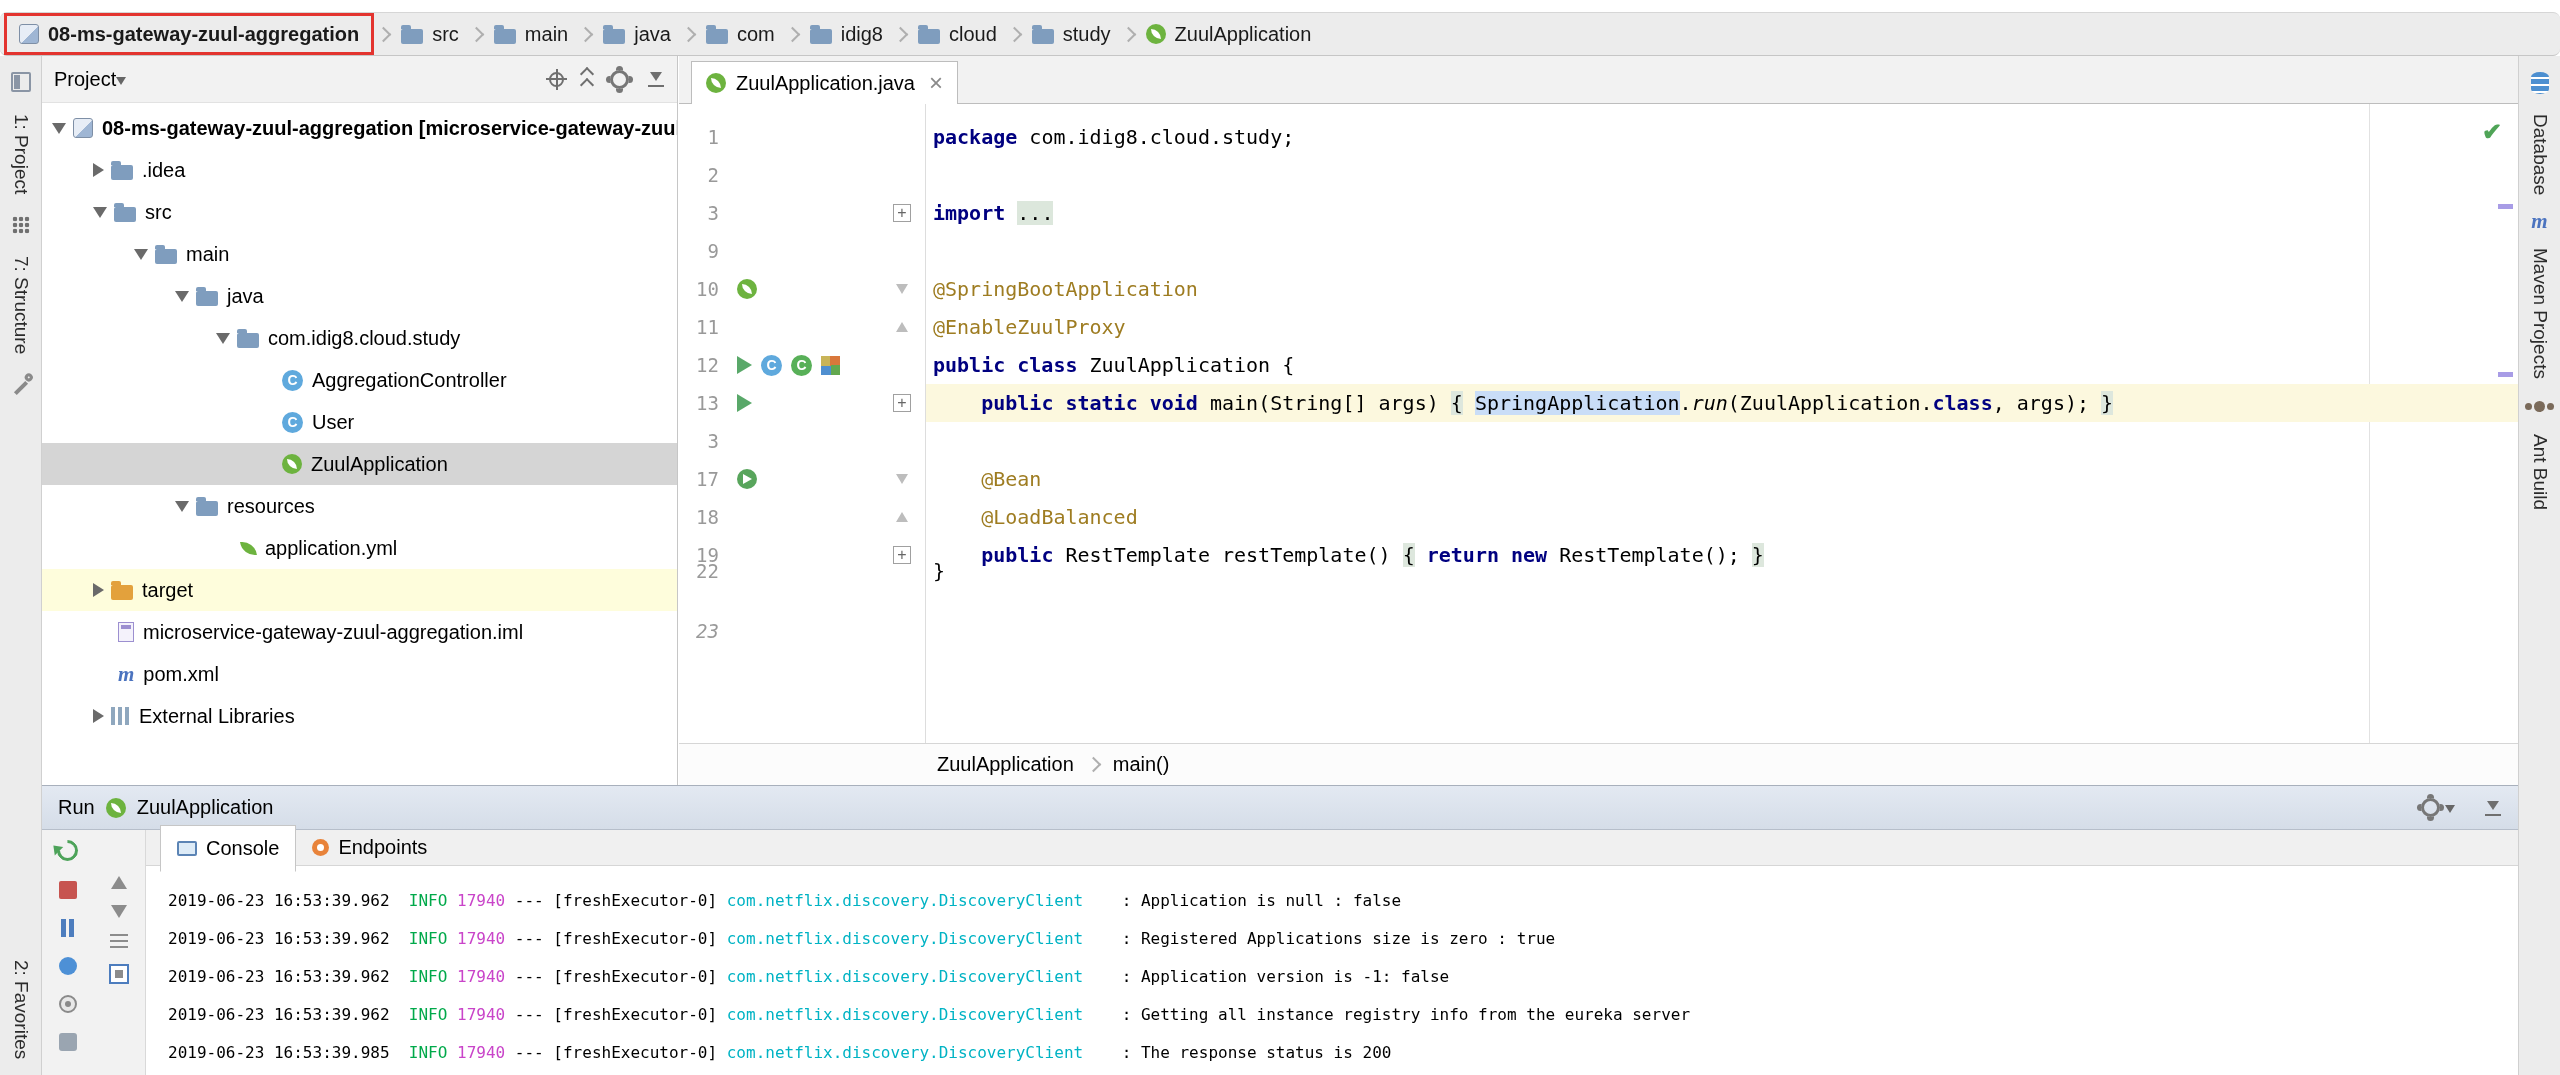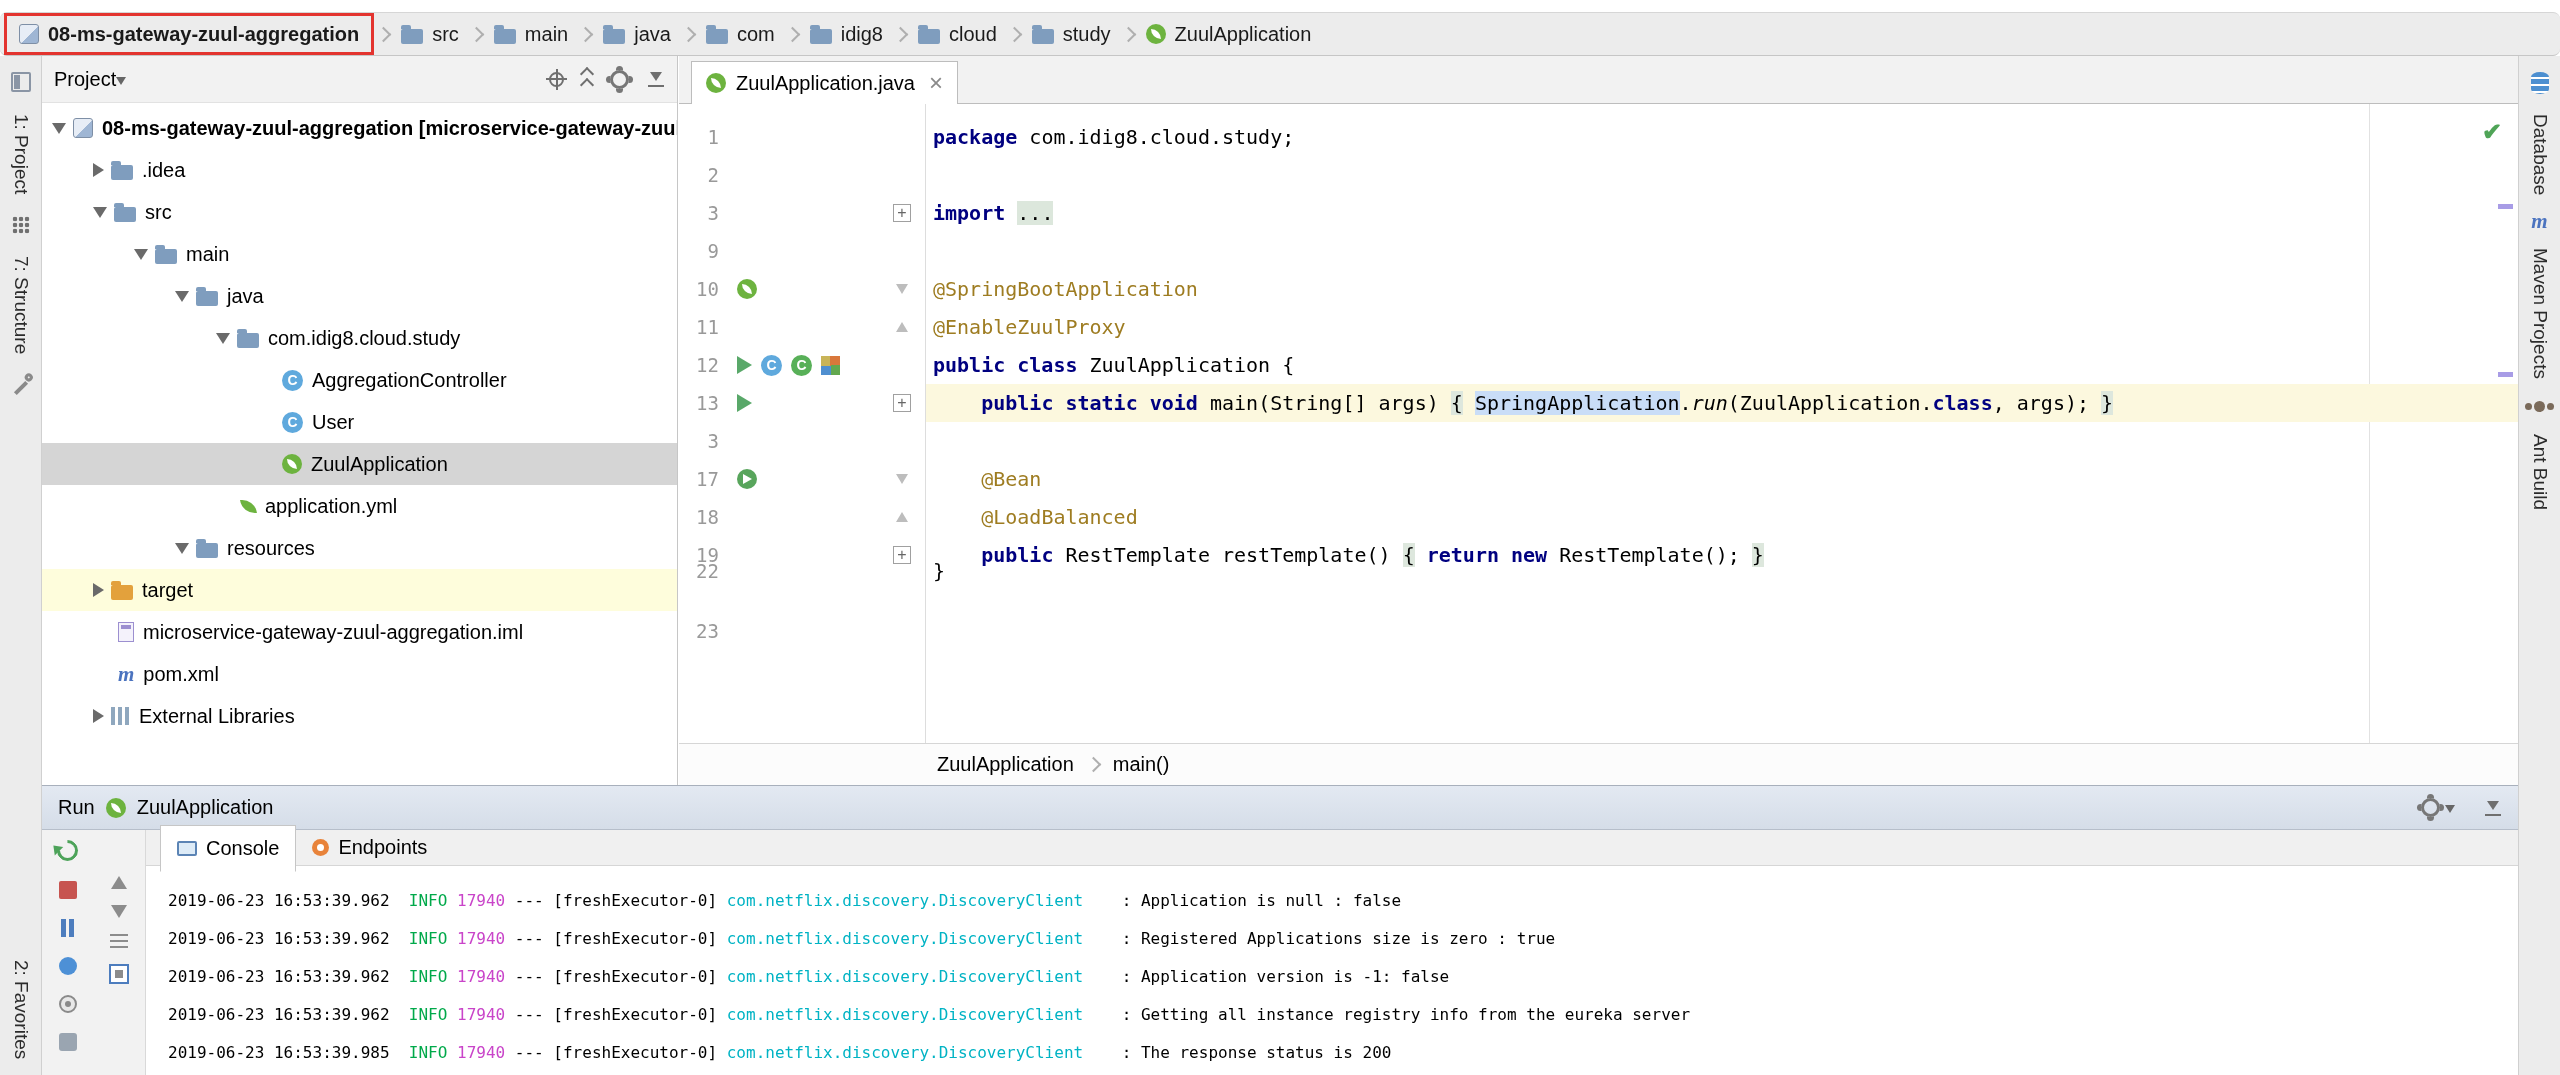--- a/index.html
+++ b/index.html
@@ -271,29 +271,29 @@
       <div class="trow" style="padding-left: 215px;">
         <span class="chev-sp"></span>
         <span class="gi-class">C</span>
         <span class="lbl">User</span>
       </div>
       <div class="trow sel" style="padding-left: 215px;">
         <span class="chev-sp"></span>
         <span class="ic-spring"></span>
         <span class="lbl">ZuulApplication</span>
       </div>
+      <div class="trow" style="padding-left: 133px;">
+        <span class="tri-down"></span>
+        <span class="ic-folder"></span>
+        <span class="lbl">resources</span>
+      </div>
       <div class="trow" style="padding-left: 174px;">
         <span class="chev-sp"></span>
         <span class="ic-leaf"></span>
         <span class="lbl">application.yml</span>
-      </div>
-      <div class="trow" style="padding-left: 133px;">
-        <span class="tri-down"></span>
-        <span class="ic-folder"></span>
-        <span class="lbl">resources</span>
       </div>
       <div class="trow hl" style="padding-left: 51px;">
         <span class="tri-right"></span>
         <span class="ic-folder ex"></span>
         <span class="lbl">target</span>
       </div>
       <div class="trow" style="padding-left: 51px;">
         <span class="chev-sp"></span>
         <span class="ic-modfile"></span>
         <span class="lbl">microservice-gateway-zuul-aggregation.iml</span>
@@ -406,21 +406,21 @@
       <span class="num">19</span>
       <span class="fmark">
         <span class="fplus">+</span>
       </span>
       <span class="ecode"><span class="pl">    </span><span class="kw">public</span><span class="pl"> RestTemplate restTemplate() </span><span class="brace">{</span><span class="pl"> </span><span class="kw">return new</span><span class="pl"> RestTemplate(); </span><span class="brace">}</span></span>
     </div>
     <div class="erow" style="top: 448px;">
       <span class="num">22</span>
       <span class="ecode"><span class="pl">}</span></span>
     </div>
-    <div class="erow" style="top: 508px;">
+    <div class="erow" style="top: 508px; font-style: italic;">
       <span class="num">23</span>
       <span class="ecode"></span>
     </div>
   </div>
 <div id="ed-crumbbar">
   <span>ZuulApplication</span>
   <span class="csep"></span>
   <span>main()</span>
 </div>
 

